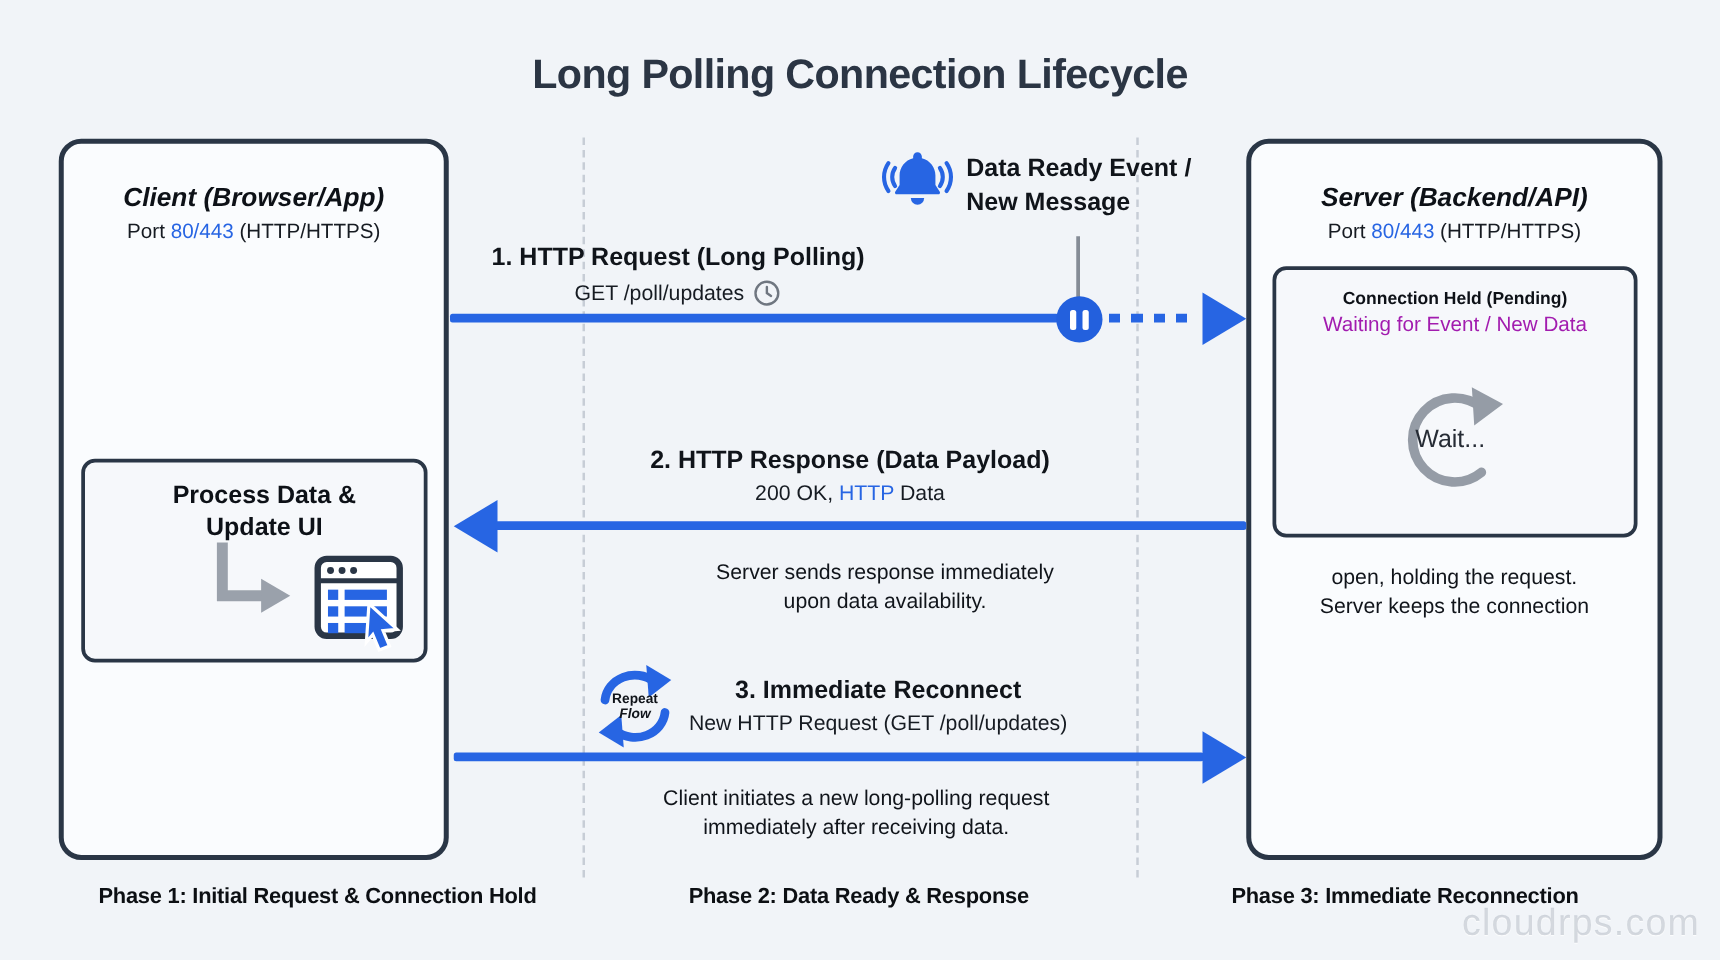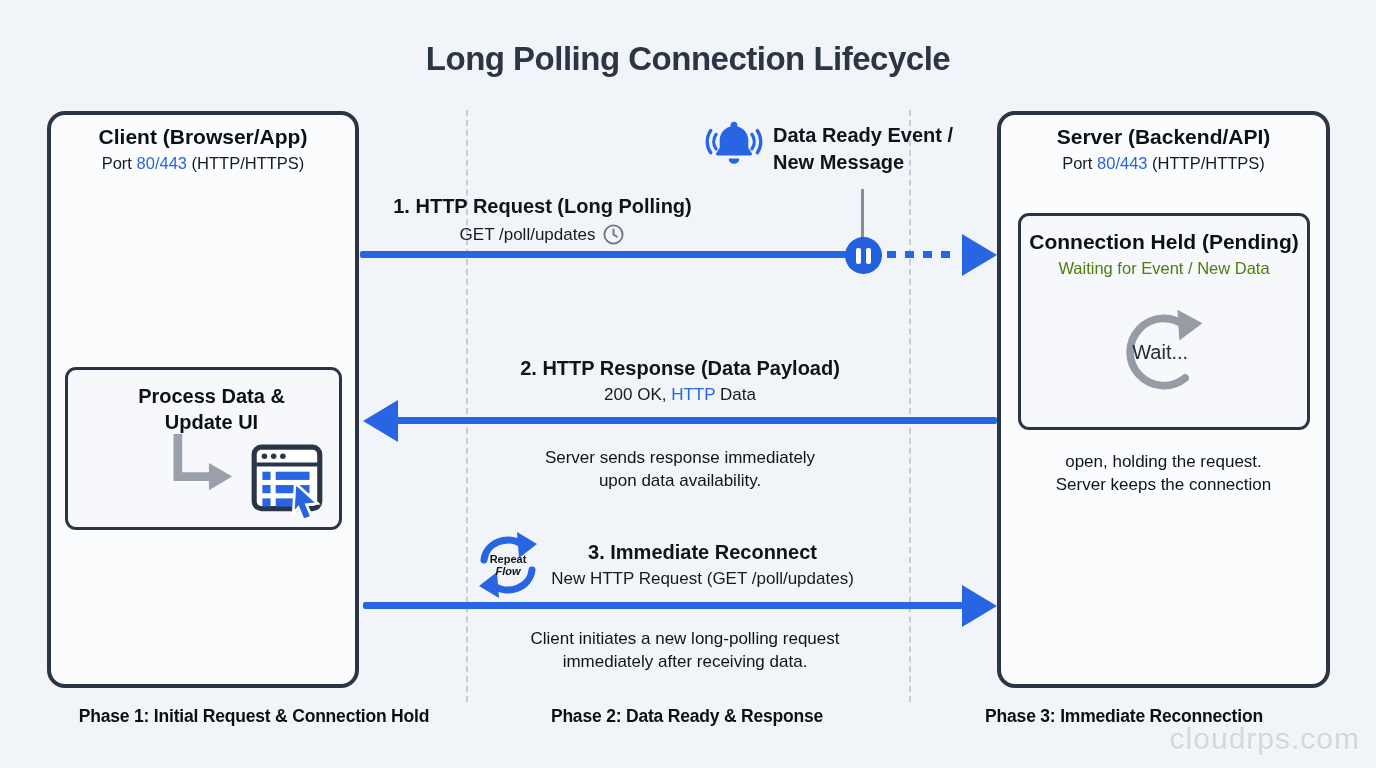--- a/index.html
+++ b/index.html
@@ -19,21 +19,21 @@
     border-left:2px dashed #c7cdd6;
   }
   .outer-box {
     position:absolute; border:4px solid #2a3646; border-radius:18px;
     background:#fafcfe;
   }
   .inner-box {
     position:absolute; border:3px solid #2a3646; border-radius:11px;
     background:#f6f8fb;
   }
-  .box-title { text-align:center; font-size:21px; font-weight:bold; color:#0d1117; margin-top:10px; }
+  .box-title { text-align:center; font-size:21px; font-weight:bold; color:#0d1117; margin-top:32px;font-style:italic; }
   .box-sub { text-align:center; font-size:16.5px; color:#161b22; margin-top:5px; }
   .accent { color:#2765e3; }
   .flow-title { font-size:20px; font-weight:bold; color:#10141a; }
   .flow-sub { font-size:17px; color:#161b22; margin-top:5px; }
   .note { position:absolute; text-align:center; font-size:17px; color:#10141a; line-height:23px; }
   .arrow-line { position:absolute; height:7px; background:#2765e3; border-radius:2px; }
   .arrow-dotted {
     position:absolute; height:7px;
     background:repeating-linear-gradient(90deg,#2765e3 0 9px,transparent 9px 18px);
   }
@@ -104,22 +104,22 @@
       <polygon points="44,40 66,60 55,61 60,73 52,76 47,64 42,70" fill="#2765e3" stroke="#ffffff" stroke-width="2.5"></polygon>
     </svg>
   </div>
 
   <div class="outer-box" style="left:997px; top:111px; width:333px; height:577px;">
     <div class="box-title">Server (Backend/API)</div>
     <div class="box-sub"><span>Port </span><span class="accent">80/443</span><span> (HTTP/HTTPS)</span></div>
   </div>
 
   <div class="inner-box" style="left:1018px; top:213px; width:292px; height:217px;">
-    <div style="margin-top:14px; text-align:center; font-size:21px; font-weight:bold; color:#0d1117;">Connection Held (Pending)</div>
-    <div style="margin-top:5px; text-align:center; font-size:16.5px; color:#4d7c0f;">Waiting for Event / New Data</div>
+    <div style="margin-top:14px; text-align:center; font-size:14px; font-weight:bold; color:#0d1117;">Connection Held (Pending)</div>
+    <div style="margin-top:5px; text-align:center; font-size:16.5px; color:#a21caf;">Waiting for Event / New Data</div>
     <div class="spinner-wrap">
       <svg width="96" height="96" viewBox="0 0 100 100">
         <path d="M72 77 A35 35 0 1 1 72 23" fill="none" stroke="#959ca6" stroke-width="8" stroke-linecap="round"></path>
         <polygon points="64,6 90,20 66,38" fill="#959ca6"></polygon>
       </svg>
       <div class="wait-label">Wait...</div>
     </div>
   </div>
 
   <div class="note" style="left:1005px; top:450px; width:317px;">
@@ -161,21 +161,21 @@
   </div>
 
   <div style="position:absolute; left:460px; top:357px; width:440px;" class="center-text">
     <div class="flow-title">2. HTTP Response (Data Payload)</div>
     <div class="flow-sub"><span>200 OK, </span><span class="accent">HTTP</span><span> Data</span></div>
   </div>
 
   <div class="head-left" style="left:363px; top:400px;"></div>
   <div class="arrow-line" style="left:396px; top:417px; width:601px;"></div>
 
-  <div class="note" style="left:480px; top:446px; width:400px;">
+  <div class="note" style="left:508px; top:446px; width:400px;">
     <div>Server sends response immediately</div>
     <div>upon data availability.</div>
   </div>
 
   <div class="repeat-wrap">
     <svg width="70" height="68" viewBox="0 0 70 68">
       <path d="M11 29 A24 22 0 0 1 50 14" fill="none" stroke="#2765e3" stroke-width="7" stroke-linecap="round"></path>
       <polygon points="44,1 64,13 46,27" fill="#2765e3"></polygon>
       <path d="M59 39 A24 22 0 0 1 20 54" fill="none" stroke="#2765e3" stroke-width="7" stroke-linecap="round"></path>
       <polygon points="26,67 6,55 24,41" fill="#2765e3"></polygon>

